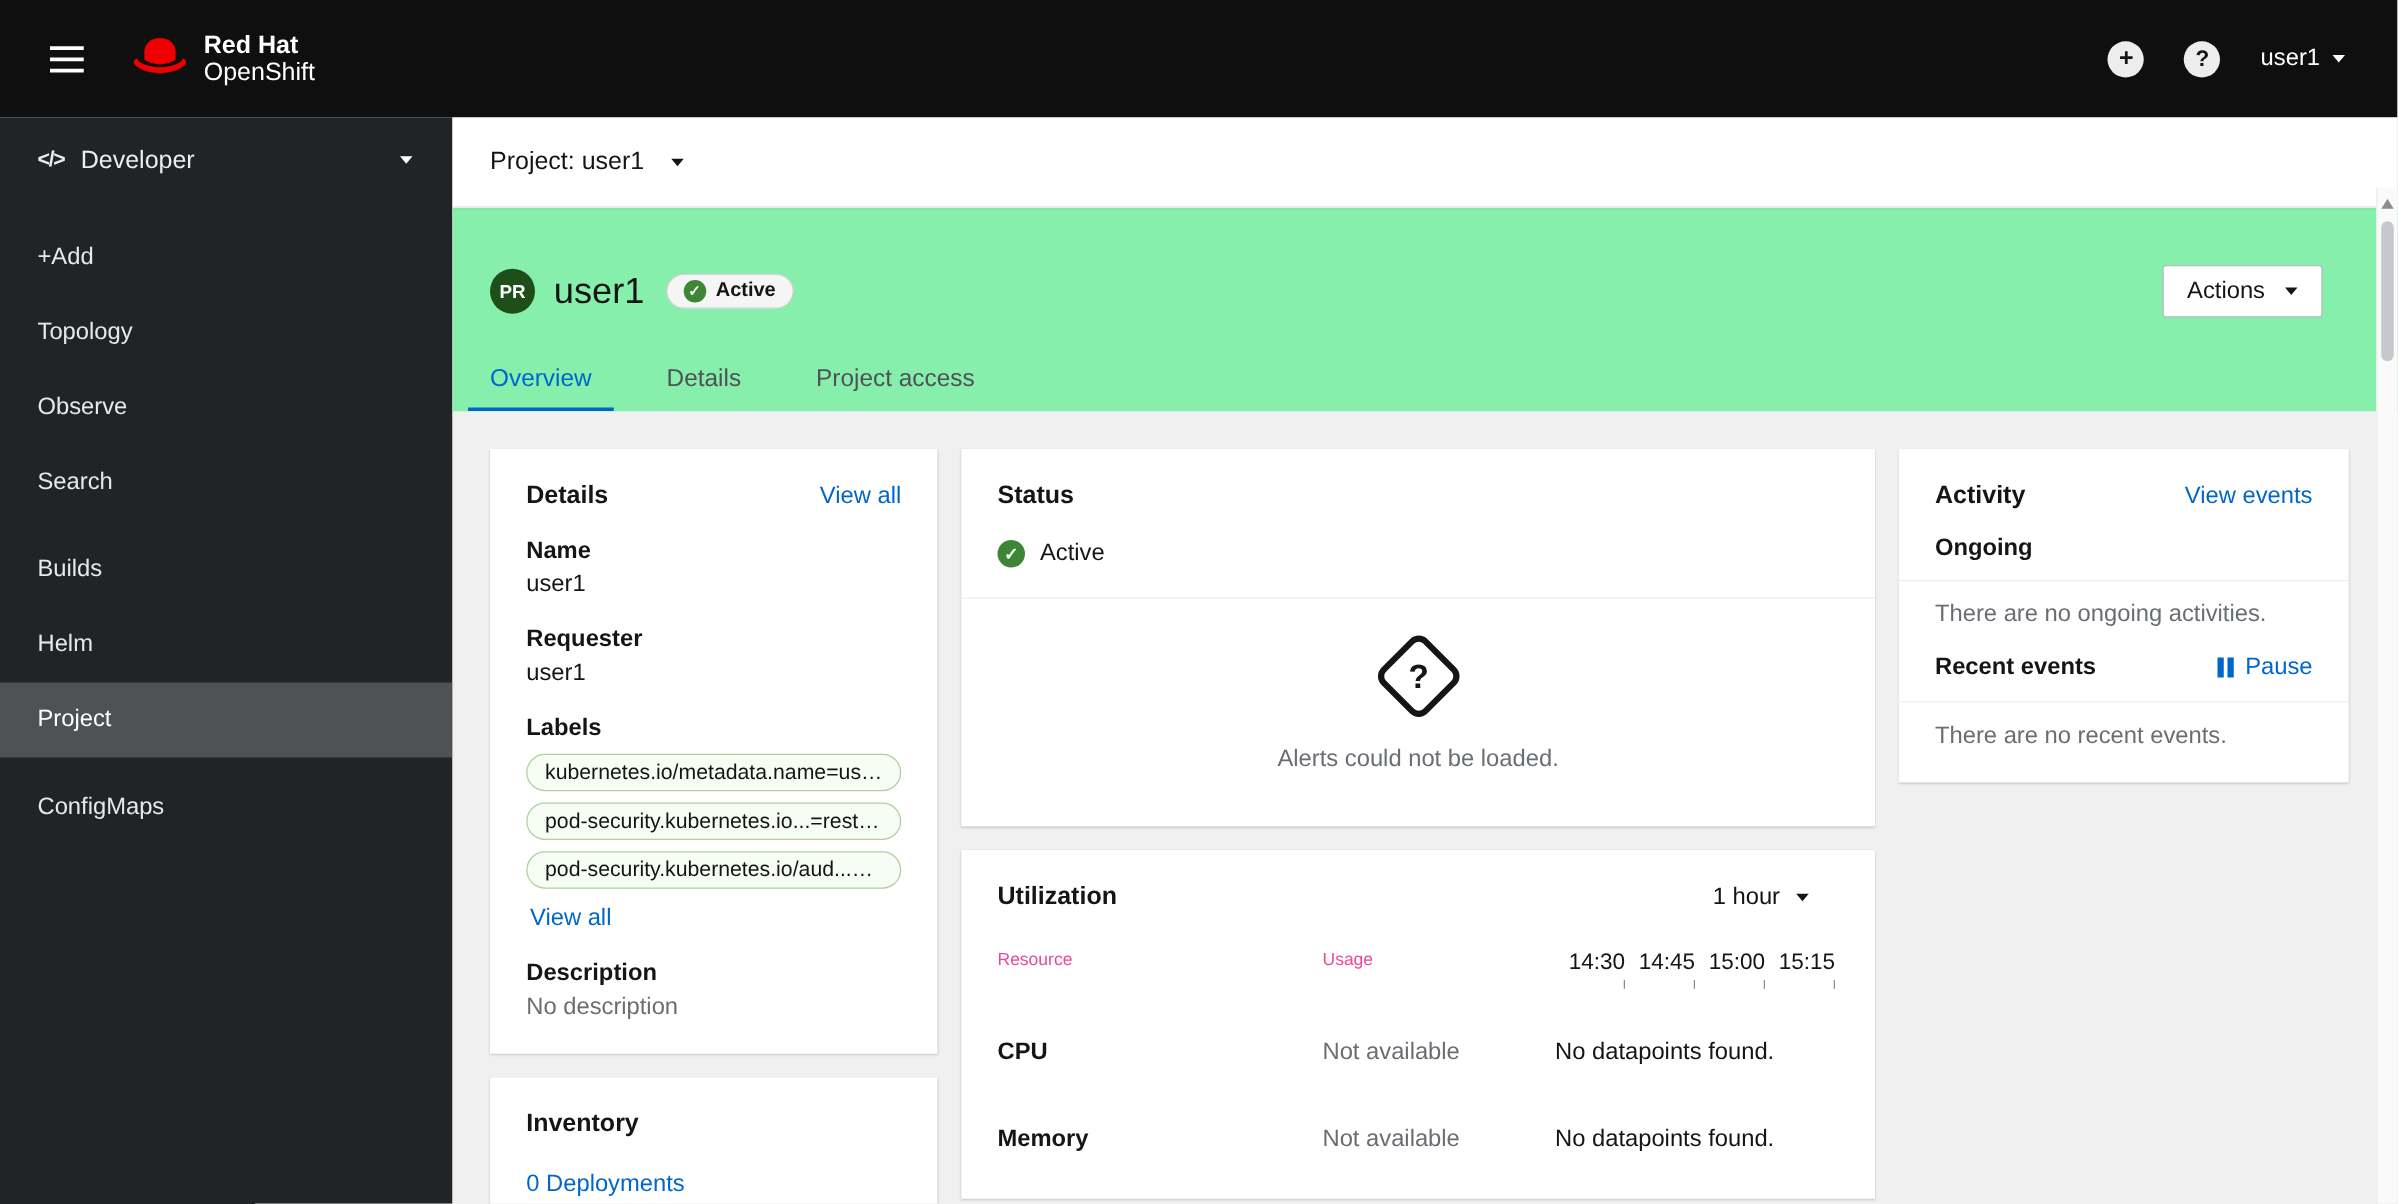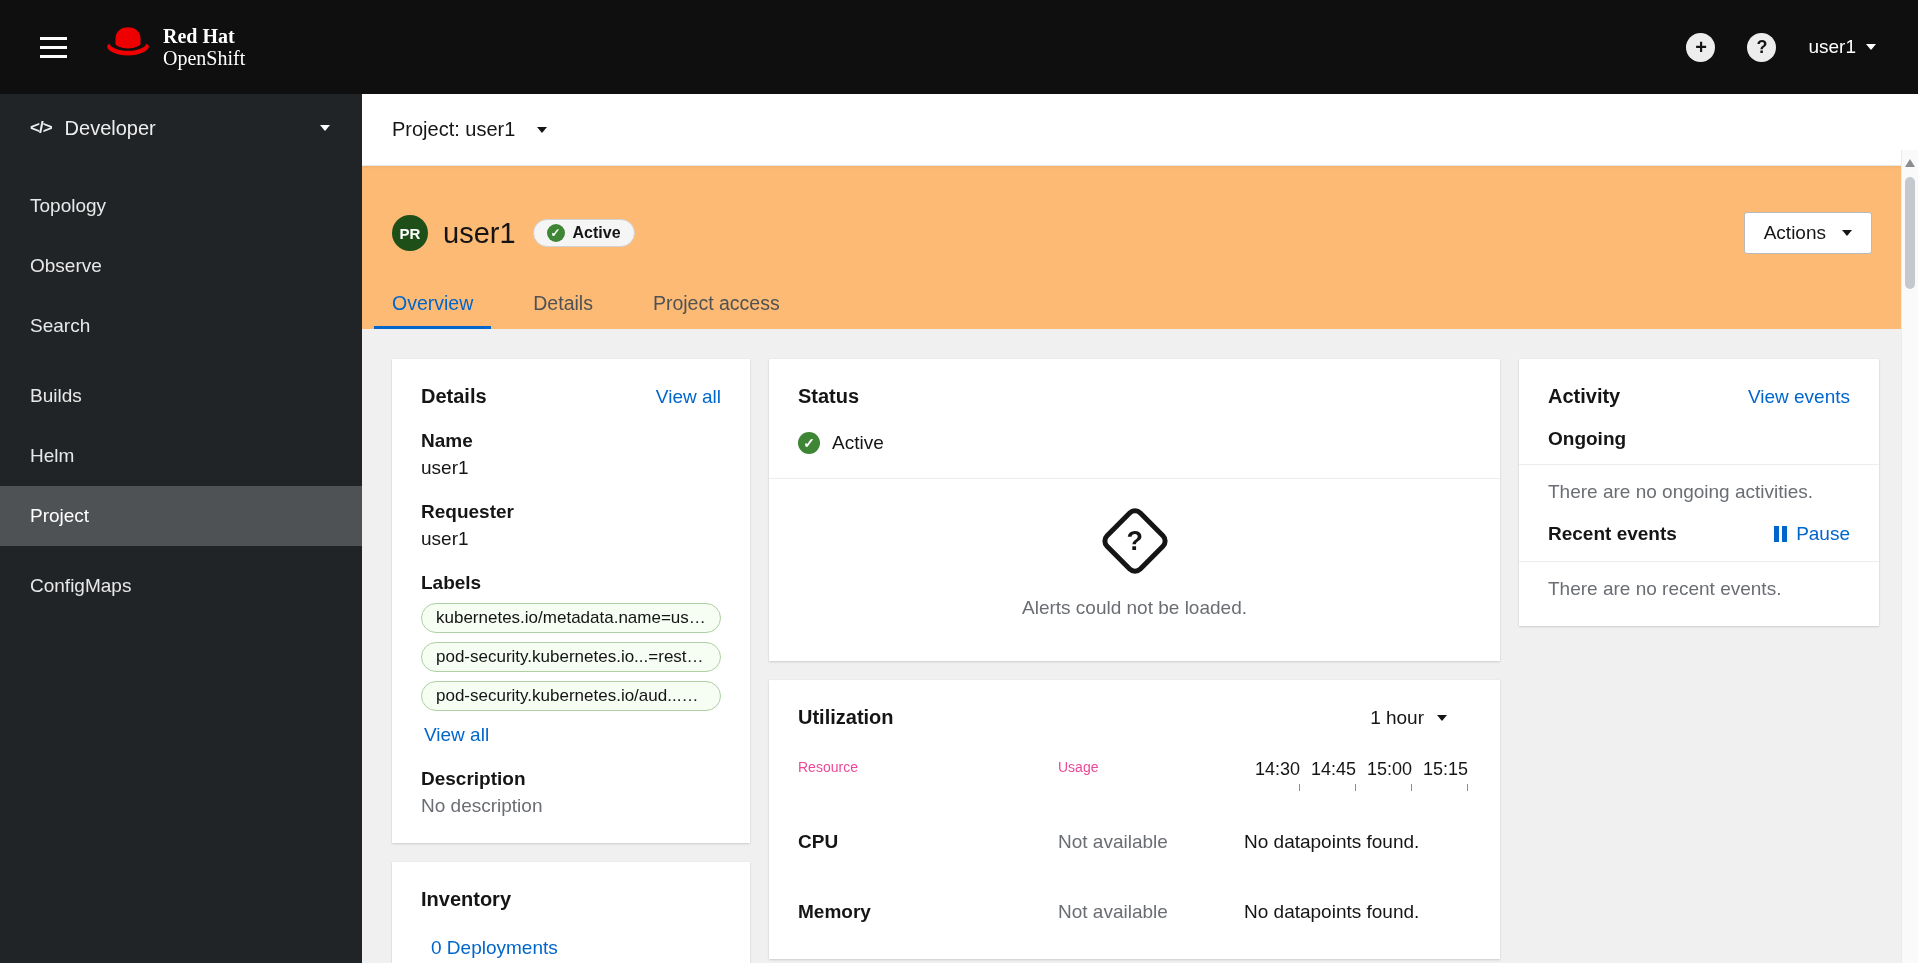--- a/index.html
+++ b/index.html
@@ -12,21 +12,21 @@
     overflow:hidden;
   }
   .page { position:relative; width:1918px; height:963px; overflow:hidden; }
 
   
   .masthead {
     height:94px; background:#0f0f0f; display:flex; align-items:center; color:#fff;
   }
   .hamburger { margin-left:30px; padding:10px; cursor:pointer; }
   .hamburger i { display:block; width:27px; height:3px; background:#fff; margin:6px 0; }
-  .brand { display:flex; align-items:flex-start; gap:12px; margin-left:28px; cursor:pointer;font-family:Liberation Serif, serif; }
+  .brand { display:flex; align-items:flex-end; gap:12px; margin-left:28px; cursor:pointer; }
   .brand-text { line-height:1.12; font-size:20px; color:#fff; }
   .brand-line1 { font-weight:bold; }
   .masthead-right { margin-left:auto; display:flex; align-items:center; gap:32px; margin-right:42px; }
   .mast-icon {
     width:29px; height:29px; border-radius:50%; background:#ededed; color:#151515;
     display:flex; align-items:center; justify-content:center;
     font-weight:bold; font-size:20px; cursor:pointer;
   }
   .mast-icon.help { font-size:18px; }
   .user-menu { display:flex; align-items:center; gap:10px; font-size:19px; cursor:pointer; }
@@ -50,21 +50,21 @@
   .project-bar {
     height:72px; background:#fff; display:flex; align-items:center;
     padding:0 30px; font-size:20px; position:relative; z-index:2;
     border-bottom:1px solid #e7e7e7; box-shadow:0 1px 3px rgba(0,0,0,0.06);
     cursor:pointer; width:fit-content; min-width:100%;
   }
   .project-caret { margin-left:22px; color:#151515; }
 
   .scroll-region { height:813px; overflow:hidden; position:relative; }
 
-  .page-head { background:#fdba74; padding:46px 30px 0 30px; }
+  .page-head { background:#86efac; padding:46px 44px 0 30px; }
   .title-row { display:flex; align-items:center; }
   .res-badge {
     width:36px; height:36px; border-radius:50%; background:#1e4f18; color:#fff;
     font-size:15px; font-weight:bold; display:flex; align-items:center; justify-content:center;
   }
   .page-title { font-size:29px; font-weight:400; margin-left:15px; }
   .status-pill {
     margin-left:17px; display:flex; align-items:center; gap:8px;
     background:#f5f5f5; border:1px solid #d2d2d2; border-radius:16px;
     padding:4px 13px; font-size:16px; font-weight:bold;
@@ -137,21 +137,21 @@
   .empty-line { font-size:19px; margin-top:16px; }
   .recent-row { margin-top:20px; display:flex; align-items:center; }
   .pause { margin-left:auto; color:#0066cc; display:flex; align-items:center; gap:9px; font-size:19px; cursor:pointer; }
   .pause-icon { display:inline-flex; gap:3px; }
   .pause-icon i { width:5px; height:16px; background:#0066cc; display:block; }
   .act-div { margin-top:16px; }
   .act-bottom { padding-bottom:26px; }
 
   
   .inventory-card { min-height:170px; }
-  .inv-link { display:inline-block; margin-top:26px;margin-left:10px; }
+  .inv-link { display:inline-block; margin-top:26px; }
 
   
   .scrollbar { position:absolute; top:56px; right:0; bottom:0; width:17px; background:#fafafa; border-left:1px solid #ebebeb; z-index:3; }
   .sb-up { position:absolute; top:9px; left:3px; width:0; height:0; border-left:5.5px solid transparent; border-right:5.5px solid transparent; border-bottom:8px solid #8a8d90; cursor:pointer; }
   .sb-thumb { position:absolute; top:27px; left:3px; width:10px; height:112px; background:#c5c8cc; border-radius:5px; cursor:pointer; }
 </style>
 </head>
 <body>
 
 <div class="page">
@@ -186,20 +186,21 @@
 
   <div class="app-body">
 
     <div class="sidebar">
       <div class="perspective">
         <span class="persp-icon">&lt;/&gt;</span>
         <span>Developer</span>
         <span class="caret persp-caret"></span>
       </div>
       <div class="nav">
+        <div class="nav-item">+Add</div>
         <div class="nav-item">Topology</div>
         <div class="nav-item">Observe</div>
         <div class="nav-item">Search</div>
         <div class="nav-gap"></div>
         <div class="nav-item">Builds</div>
         <div class="nav-item">Helm</div>
         <div class="nav-item active">Project</div>
         <div class="nav-gap"></div>
         <div class="nav-item">ConfigMaps</div>
       </div>

